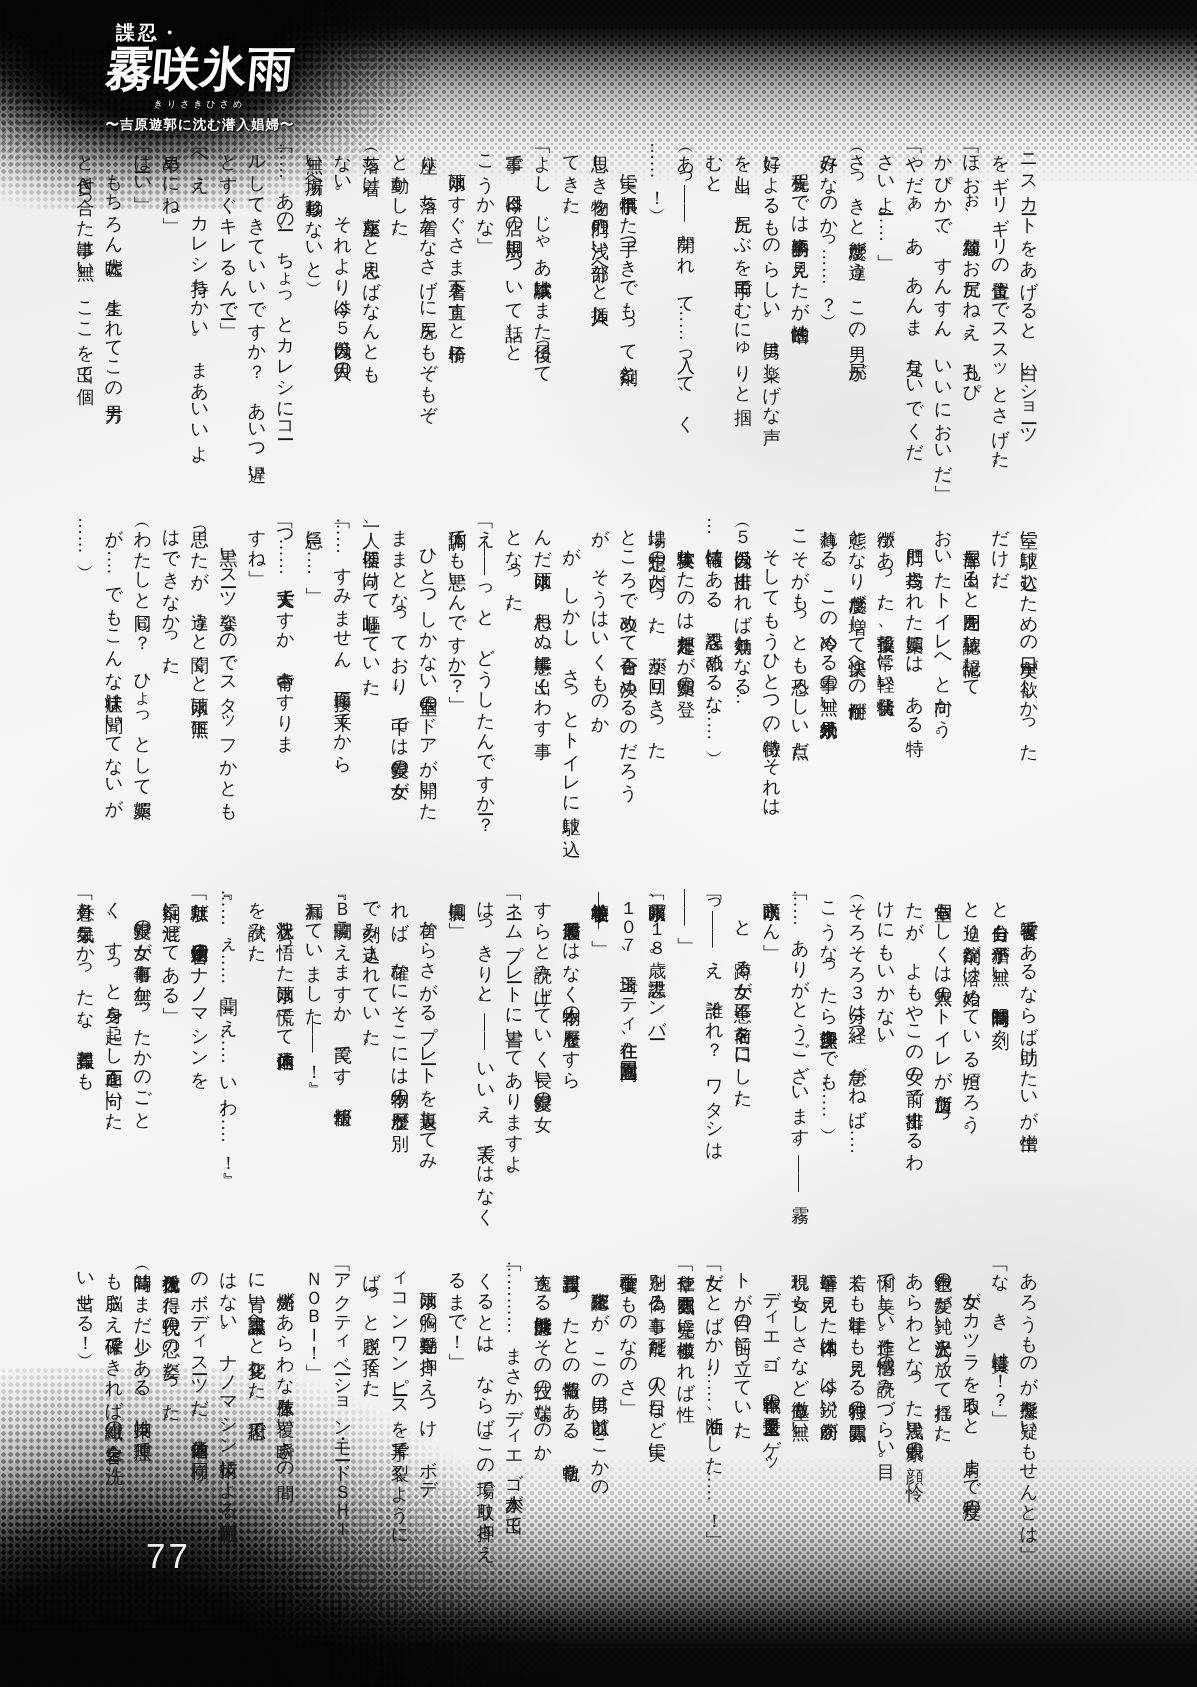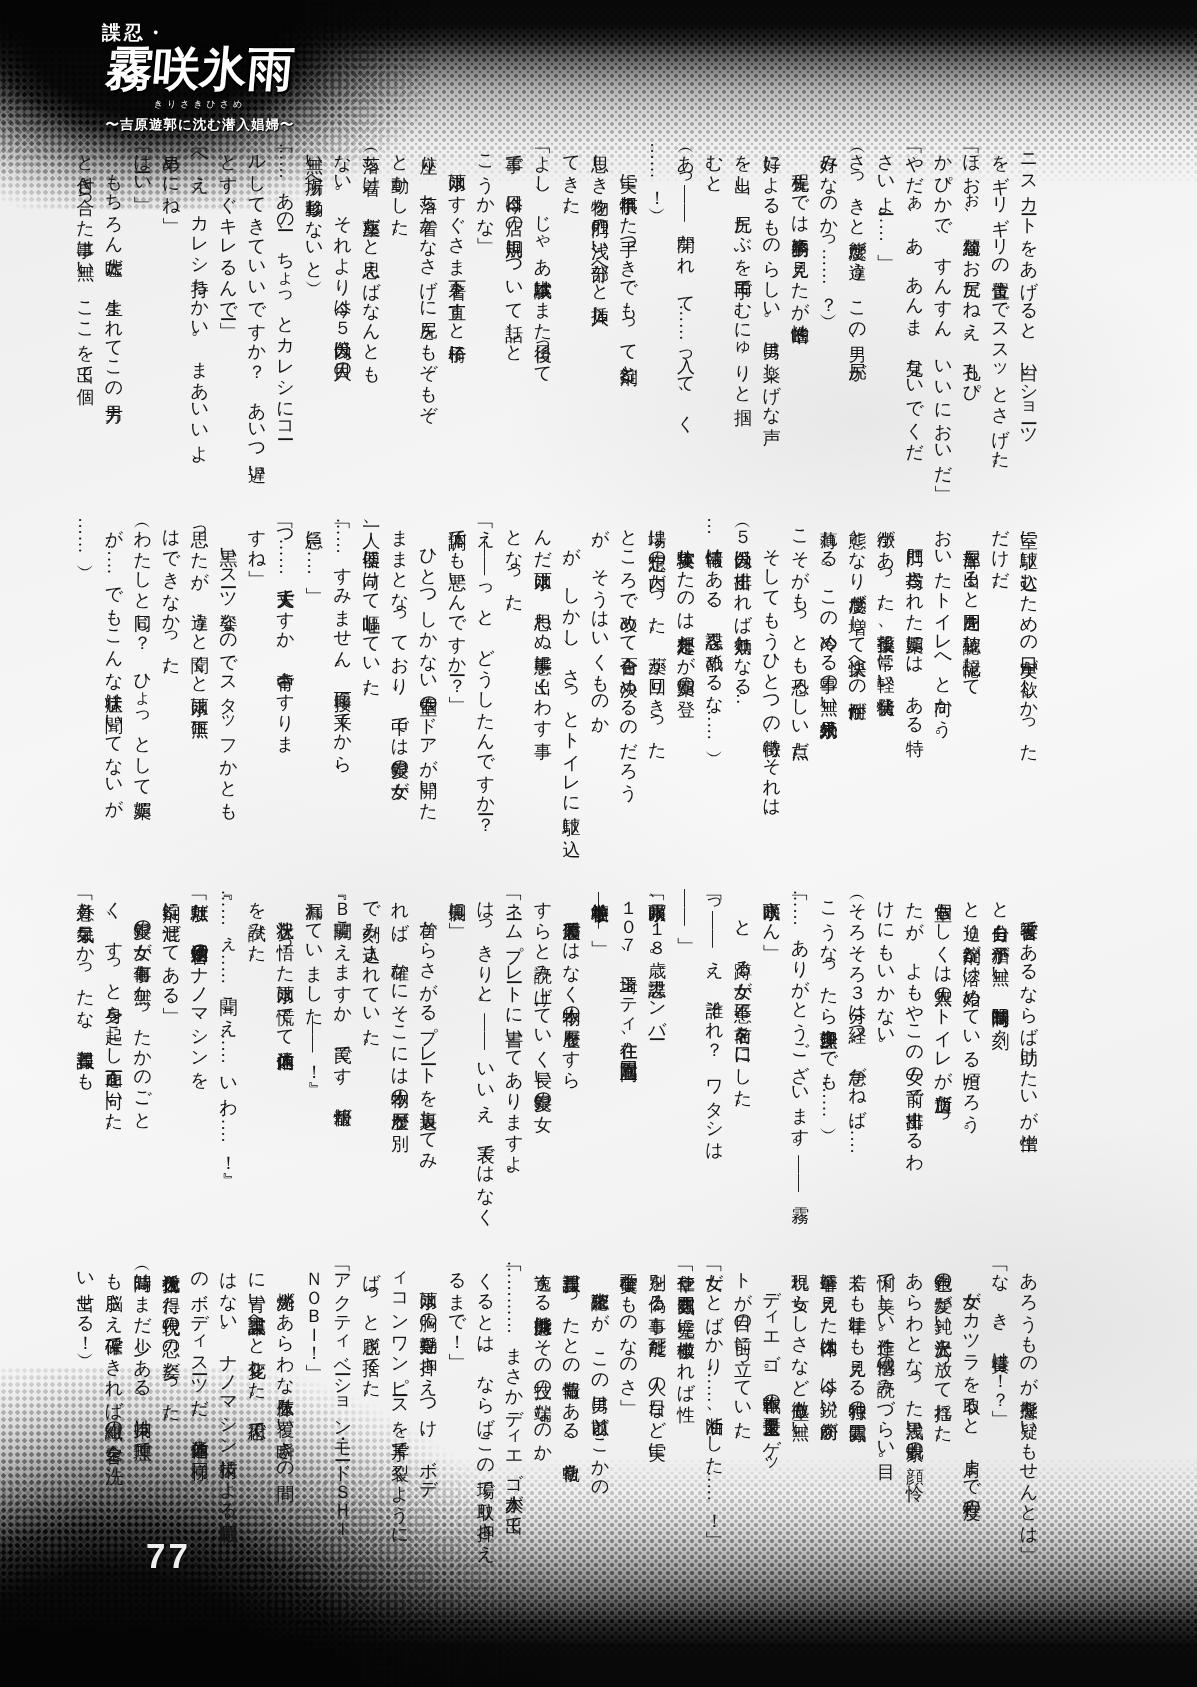--- a/index.html
+++ b/index.html
@@ -47,42 +47,42 @@
   .ht-corner-bl{
     bottom:0;height:320px;width:560px;left:0;right:auto;
     background-image:
       radial-gradient(circle, rgba(5,5,5,0.95) 2px, rgba(5,5,5,0) 2.4px),
       radial-gradient(ellipse at 20% 100%, rgba(5,5,5,0.95) 25%, rgba(5,5,5,0) 72%);
     background-size:7px 7px,100% 100%;
     -webkit-mask-image:radial-gradient(ellipse at 22% 105%, #000 38%, transparent 75%);
     mask-image:radial-gradient(ellipse at 22% 105%, #000 38%, transparent 75%);
   }
   .logo{position:absolute;left:76px;top:20px;width:248px;color:#fff;z-index:3;text-align:center;}
-  .logo-prefix{font-size:19px;font-weight:bold;letter-spacing:3px;text-align:left;margin-left:26px;
+  .logo-prefix{font-size:19px;font-weight:bold;letter-spacing:3px;text-align:left;margin-left:40px;
     text-shadow:0 0 3px #000,1px 1px 0 #000;}
   .logo-title{font-size:47px;font-weight:bold;line-height:1.02;letter-spacing:0px;margin-top:0px;
     transform:skewX(-5deg);
     text-shadow:2px 2px 0 #000,-1px -1px 0 #000,1px -1px 0 #000,-1px 1px 0 #000,0 0 7px rgba(0,0,0,.9);}
   .logo-reading{font-size:9px;letter-spacing:4px;margin-top:4px;text-shadow:0 0 2px #000;}
   .logo-subtitle{font-size:13.5px;font-weight:bold;letter-spacing:1px;margin-top:5px;
     text-shadow:1px 1px 1px #000,0 0 4px #000;}
   .tblock{
     position:absolute;right:154px;width:978px;height:360px;z-index:2;
     writing-mode:vertical-rl;-webkit-writing-mode:vertical-rl;text-orientation:mixed;
     font-size:18px;line-height:28.6px;letter-spacing:0.5px;font-weight:500;
     white-space:pre-line;color:#161616;text-align:start;
   }
   .tb-1{top:142px;}
   .tb-2{top:517px;}
   .tb-3{top:889px;}
   .tb-4{top:1260px;}
   .page-number{
     position:absolute;left:146px;top:1536px;z-index:3;color:#f0f0f0;
     font-family:"Liberation Sans","DejaVu Sans",sans-serif;
-    font-size:35px;font-weight:bold;letter-spacing:3px;
+    font-size:35px;font-weight:normal;letter-spacing:3px;
     text-shadow:0 0 4px rgba(0,0,0,.8);
   }
 </style>
 </head>
 <body>
 
 <div class="page">
 
   <div class="ht ht-top"></div>
   <div class="ht ht-logo-bg"></div>

